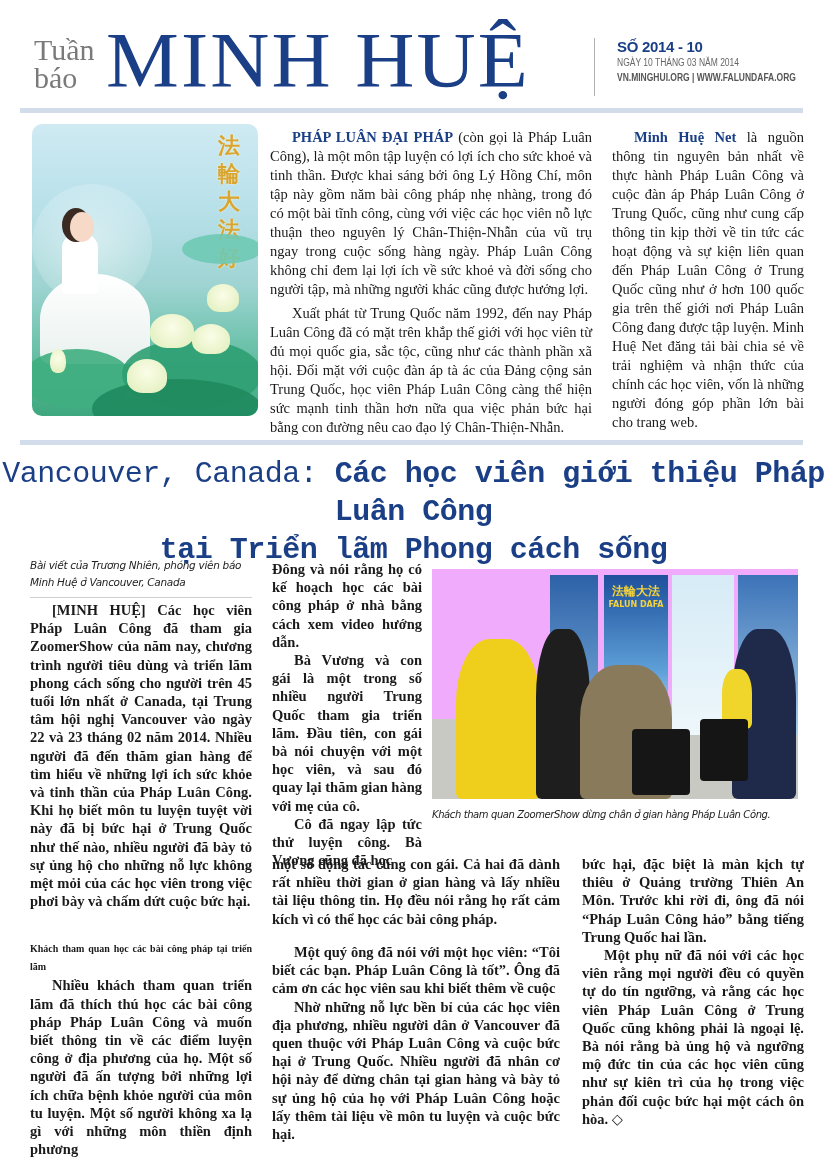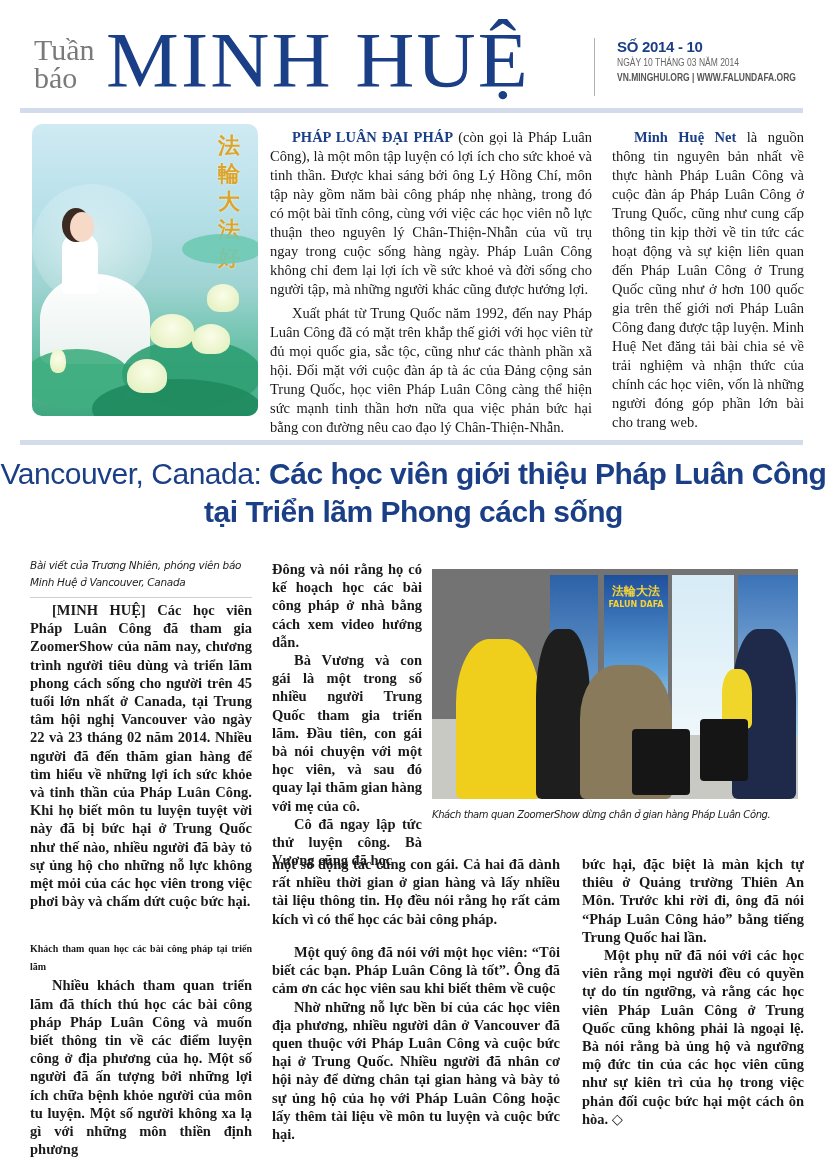--- a/index.html
+++ b/index.html
@@ -28,38 +28,38 @@
   .hero-img .lotus { position: absolute; border-radius: 50% 50% 40% 40%; background: radial-gradient(circle at 50% 40%, #fbfde8, #dfeeb9); }
   .hero-img .leaf { position: absolute; border-radius: 50%; background: #3fae80; opacity: 0.9; }
 
   .top-col { position: absolute; top: 128px; font-size: 14.5px; line-height: 19px; text-align: justify; }
   .top-col p { text-indent: 22px; margin-bottom: 5px; }
   .col-a { left: 270px; width: 322px; }
   .col-b { left: 612px; width: 192px; }
   .hl-blue { color: #1b3f86; font-weight: bold; }
 
   
-  .headline { position: absolute; left: 0; top: 455px; width: 827px; text-align: center; color: #1b3f86; font-family: Liberation Sans, sans-serif; font-size: 30px; line-height: 38px; }
+  .headline { position: absolute; left: 0; top: 455px; width: 827px; text-align: center; color: #1b3f86; font-family: Liberation Mono, monospace; font-size: 30px; line-height: 38px; }
   .headline .loc { font-weight: normal; letter-spacing: -0.5px; }
   .headline .main { font-weight: bold; letter-spacing: -0.5px; }
 
   
   .byline { position: absolute; left: 30px; top: 557px; width: 222px; font-family: "DejaVu Sans", sans-serif; font-style: italic; font-size: 10.5px; line-height: 17px; color: #222; padding-bottom: 6px; border-bottom: 1px solid #cfcfcf; letter-spacing: -0.3px; }
   .art-col { position: absolute; font-size: 14.5px; line-height: 18.2px; text-align: justify; }
   .art-col p { text-indent: 22px; font-weight: bold; }
   .art-col p.noindent { text-indent: 0; }
   .art-col h3 { font-size: 10px; line-height: 18.2px; font-weight: bold; text-indent: 0; }
   .c1 { left: 30px; top: 601px; width: 222px; }
   .c1b { left: 30px; top: 940px; width: 222px; }
   .c2 { left: 272px; top: 560px; width: 150px; }
   .c2b { left: 272px; top: 855px; width: 288px; }
   .c2c { left: 272px; top: 943px; width: 288px; }
   .c3 { left: 582px; top: 855px; width: 222px; }
 
-  .photo { position: absolute; left: 432px; top: 569px; width: 366px; height: 230px; background: #737373; overflow: hidden; }
+  .photo { position: absolute; left: 432px; top: 569px; width: 366px; height: 230px; background: #f0abfc; overflow: hidden; }
   .photo .floor { position: absolute; left: 0; bottom: 0; width: 100%; height: 80px; background: #c9c9c4; }
   .photo .banner { position: absolute; top: 6px; height: 160px; }
   .photo .person { position: absolute; border-radius: 40% 40% 6px 6px; }
   .caption { position: absolute; left: 432px; top: 808px; width: 370px; font-family: "DejaVu Sans", sans-serif; font-style: italic; font-size: 10px; line-height: 14px; color: #222; letter-spacing: -0.4px; white-space: nowrap; }
 </style>
 </head>
 <body>
 
 <header class="masthead">
   <div class="tuan-bao">

